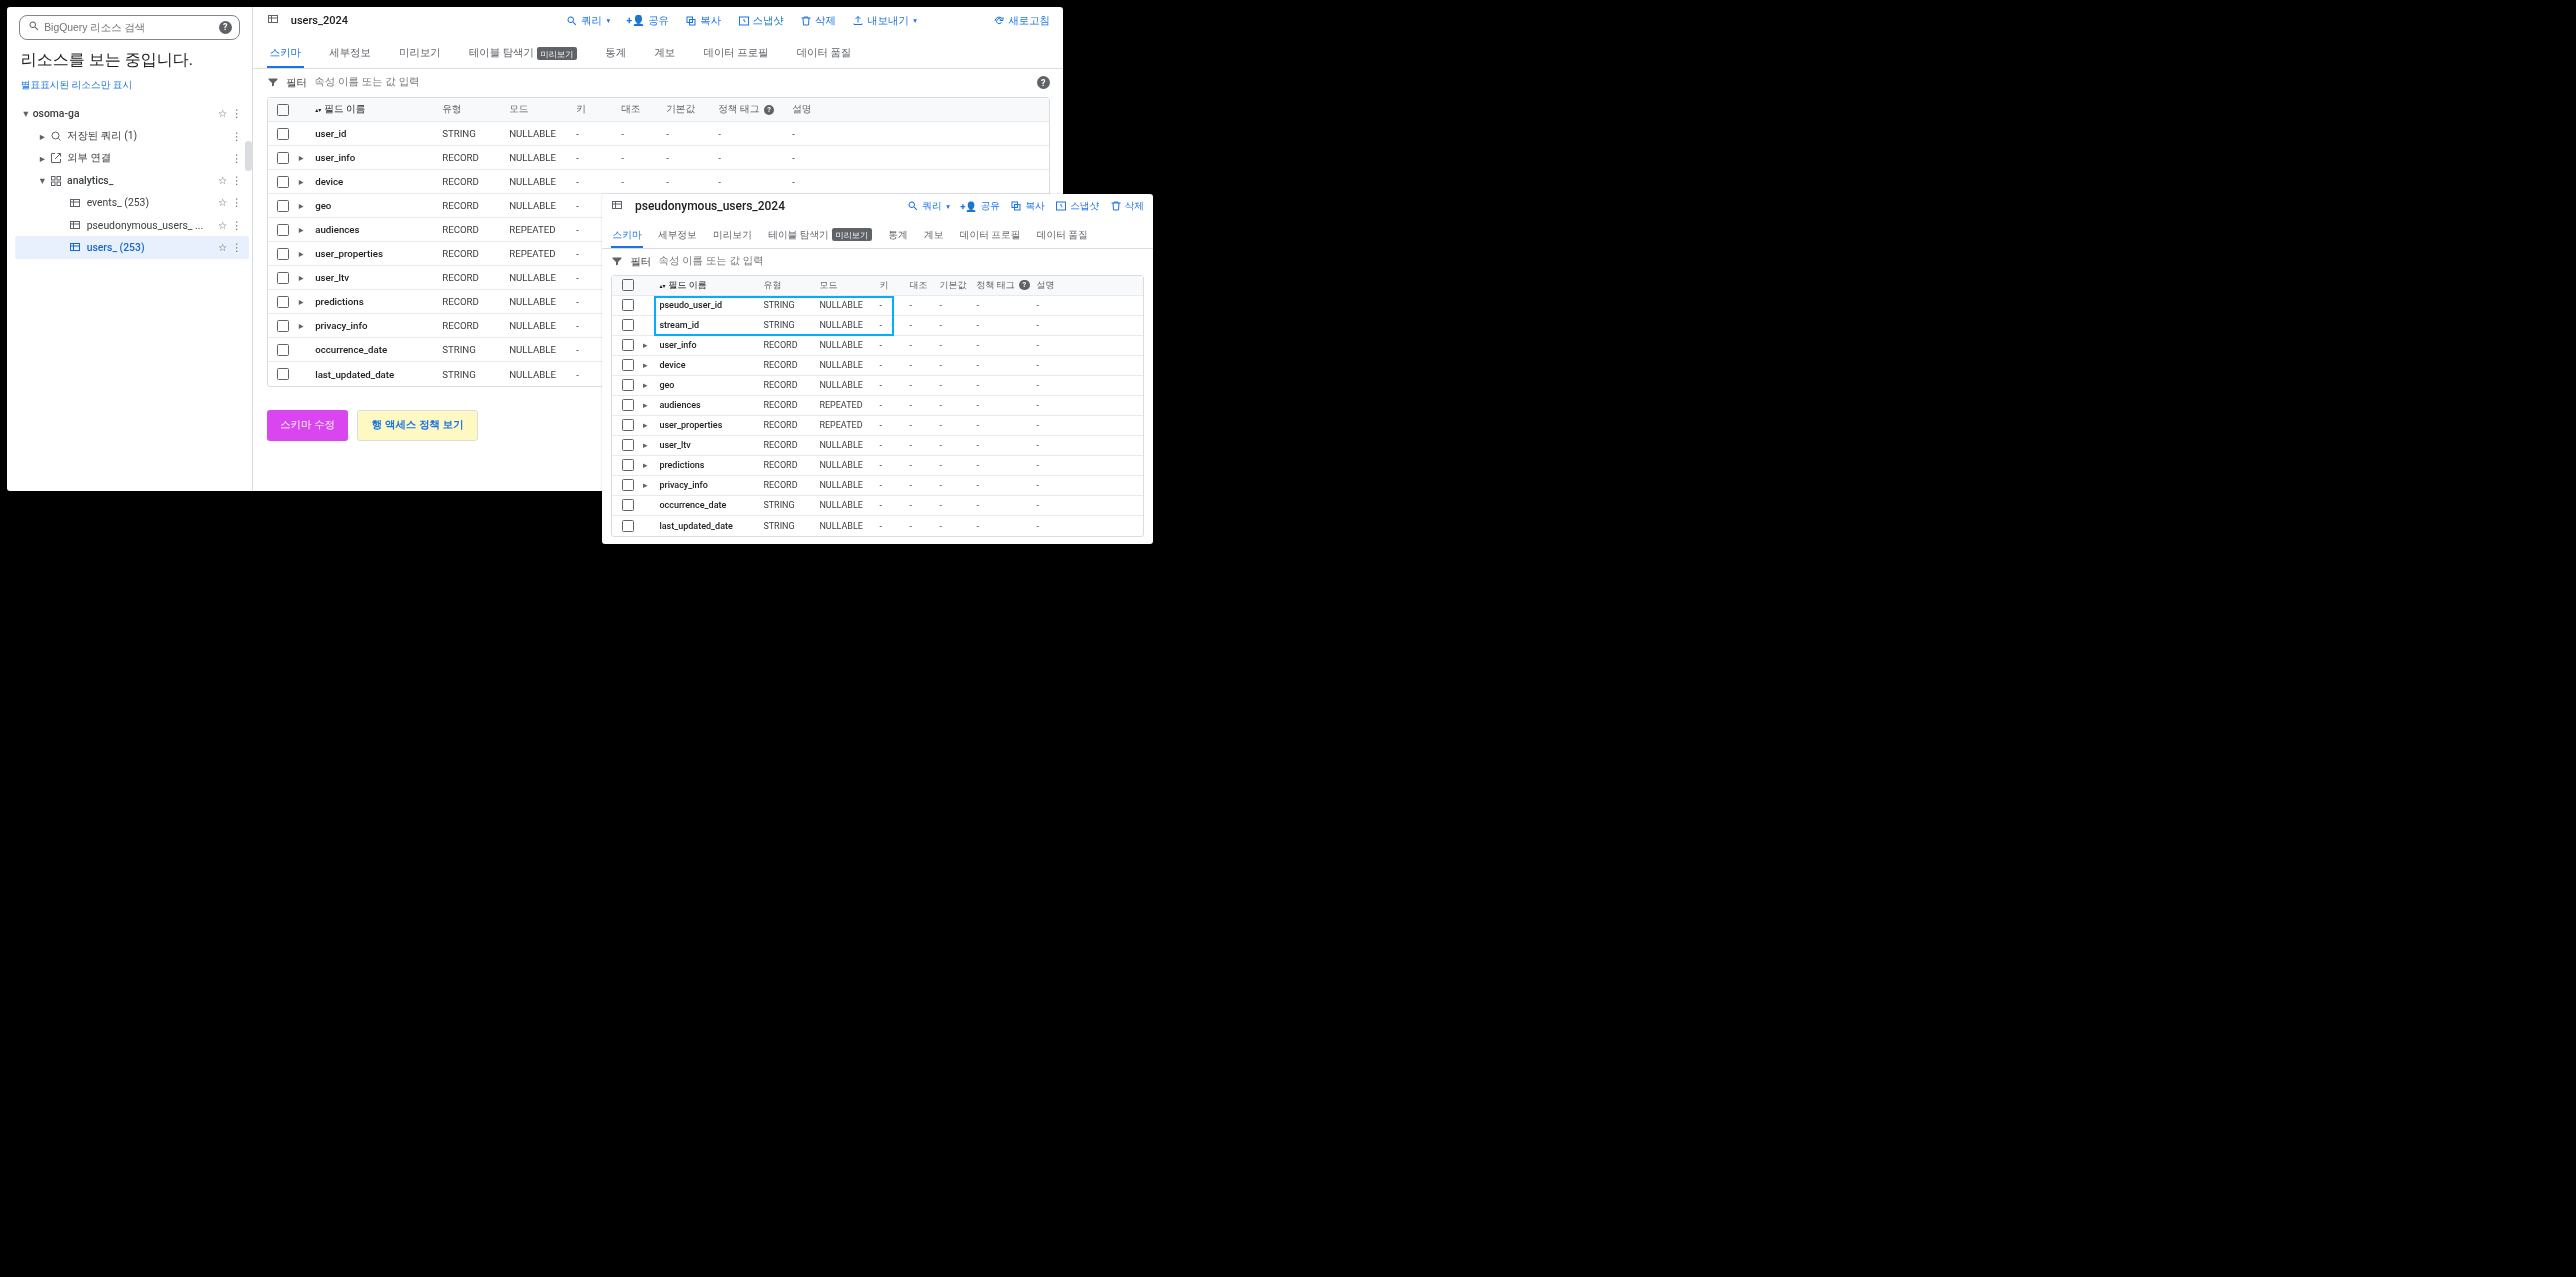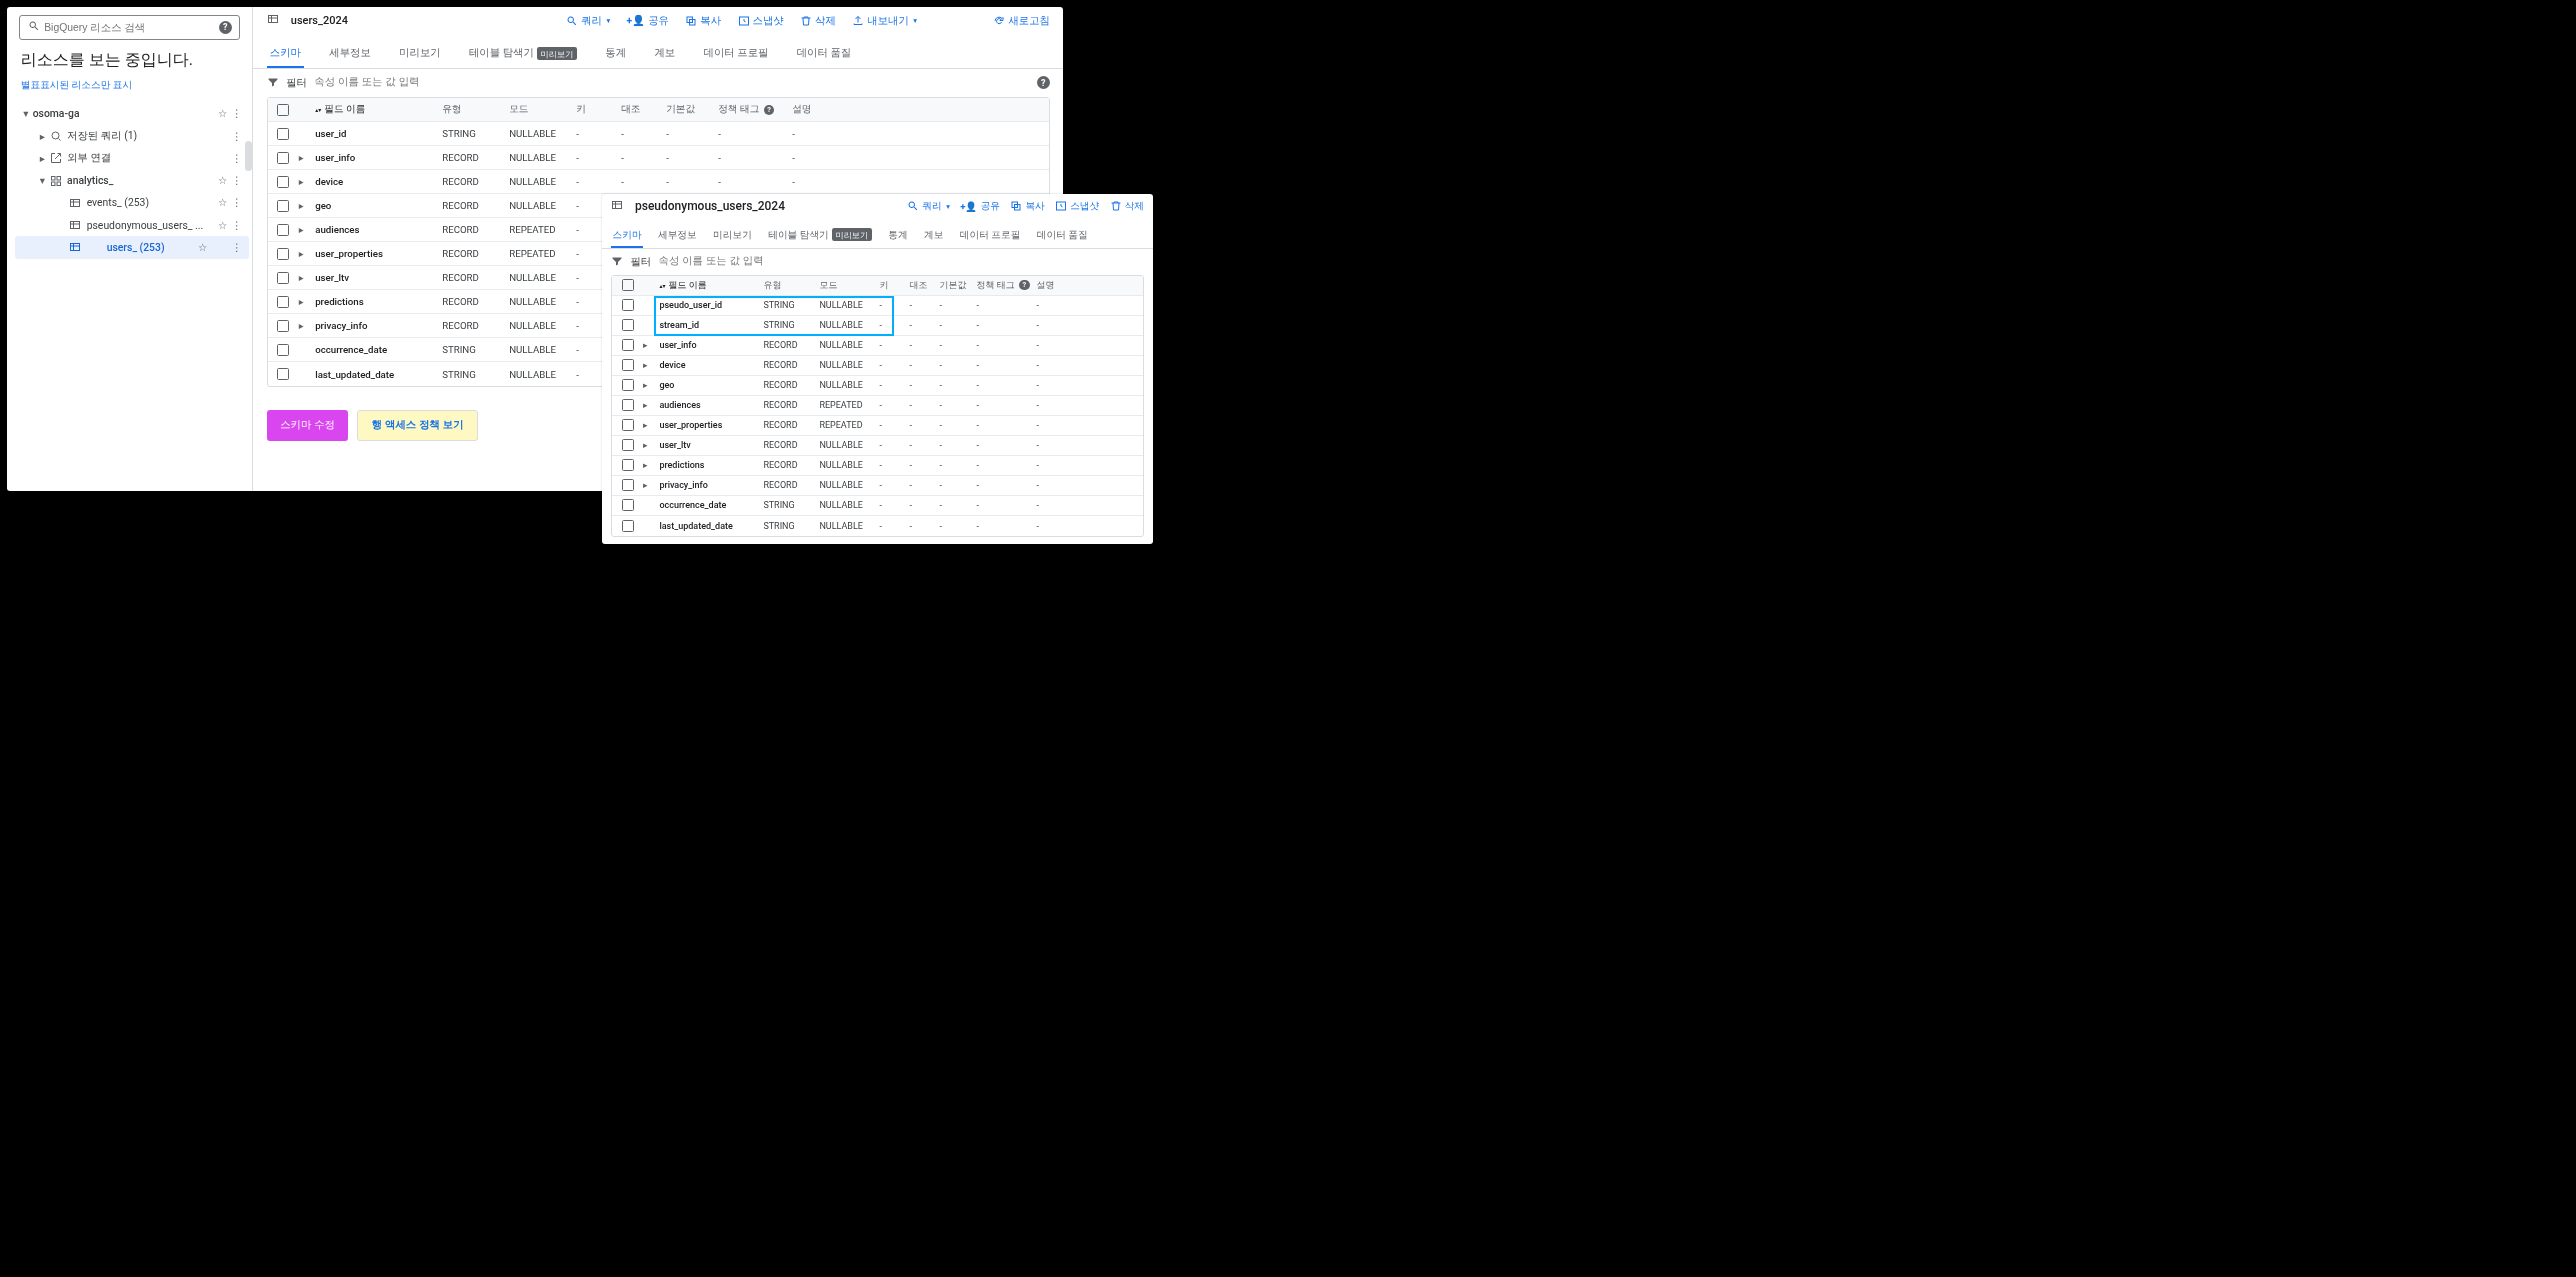--- a/index.html
+++ b/index.html
@@ -14,26 +14,26 @@
   overflow: hidden;
 }
 .window {
   background: #fff;
   border-radius: 3px;
   position: absolute;
   box-shadow: 0 0.7px 2.2px rgba(0,0,0,0.2);
 }
 .main-window { left: 7.4px; top: 7.4px; width: 1056px; height: 484px; display:flex; }
 .sidebar { width: 246px; border-right:0.7px solid #dadce0; padding:7.4px 3px 7.4px 7.4px; display:flex; flex-direction:column; position:relative;}
-.search-wrap { display:flex; align-items:center; border:0.7px solid #80868b; border-radius:3px; padding:4.5px 7.4px; margin:0 9px 7.4px 4.5px; }
+.search-wrap { display:flex; align-items:center; border:0.7px solid #80868b; border-radius:8px; padding:4.5px 7.4px; margin:0 9px 7.4px 4.5px; }
 .search-wrap input { border:none; outline:none; flex:1; font-size:10.4px; background:transparent; }
 .sb-msg { font-size:16px; color:#202124; margin:3px 6px 5px; }
 .sb-link { font-size:9.7px; color:#1a73e8; margin:3px 6px 10.4px; cursor:pointer; }
 .tree-row { display:flex; align-items:center; height:22.3px; padding:0 4.5px; border-radius:3px; cursor:pointer; font-size:10.4px; color:#3c4043; }
-.tree-row.selected { background:#e8f0fe; color:#1967d2;gap:20px; }
+.tree-row.selected { background:#e8f0fe; color:#1967d2; }
 .tree-caret { width:13.4px; color:#5f6368; display:inline-flex; justify-content:center; }
 .tree-icon { width:13.4px; margin-right:4.5px; color:#5f6368; display:inline-flex; justify-content:center; }
 .tree-label { flex:1; white-space:nowrap; overflow:hidden; text-overflow:ellipsis; }
 .tree-star { color:#5f6368; width:13.4px; }
 .tree-more { color:#5f6368; width:13.4px; }
 .indent-1 { padding-left:21px; }
 .indent-3 { padding-left:54px; }
 .scrollbar { position:absolute; right:0; top:134px; width:7.4px; height:30px; background:#dadce0; border-radius:3.7px; }
 
 .content { flex:1; display:flex; flex-direction:column; }

